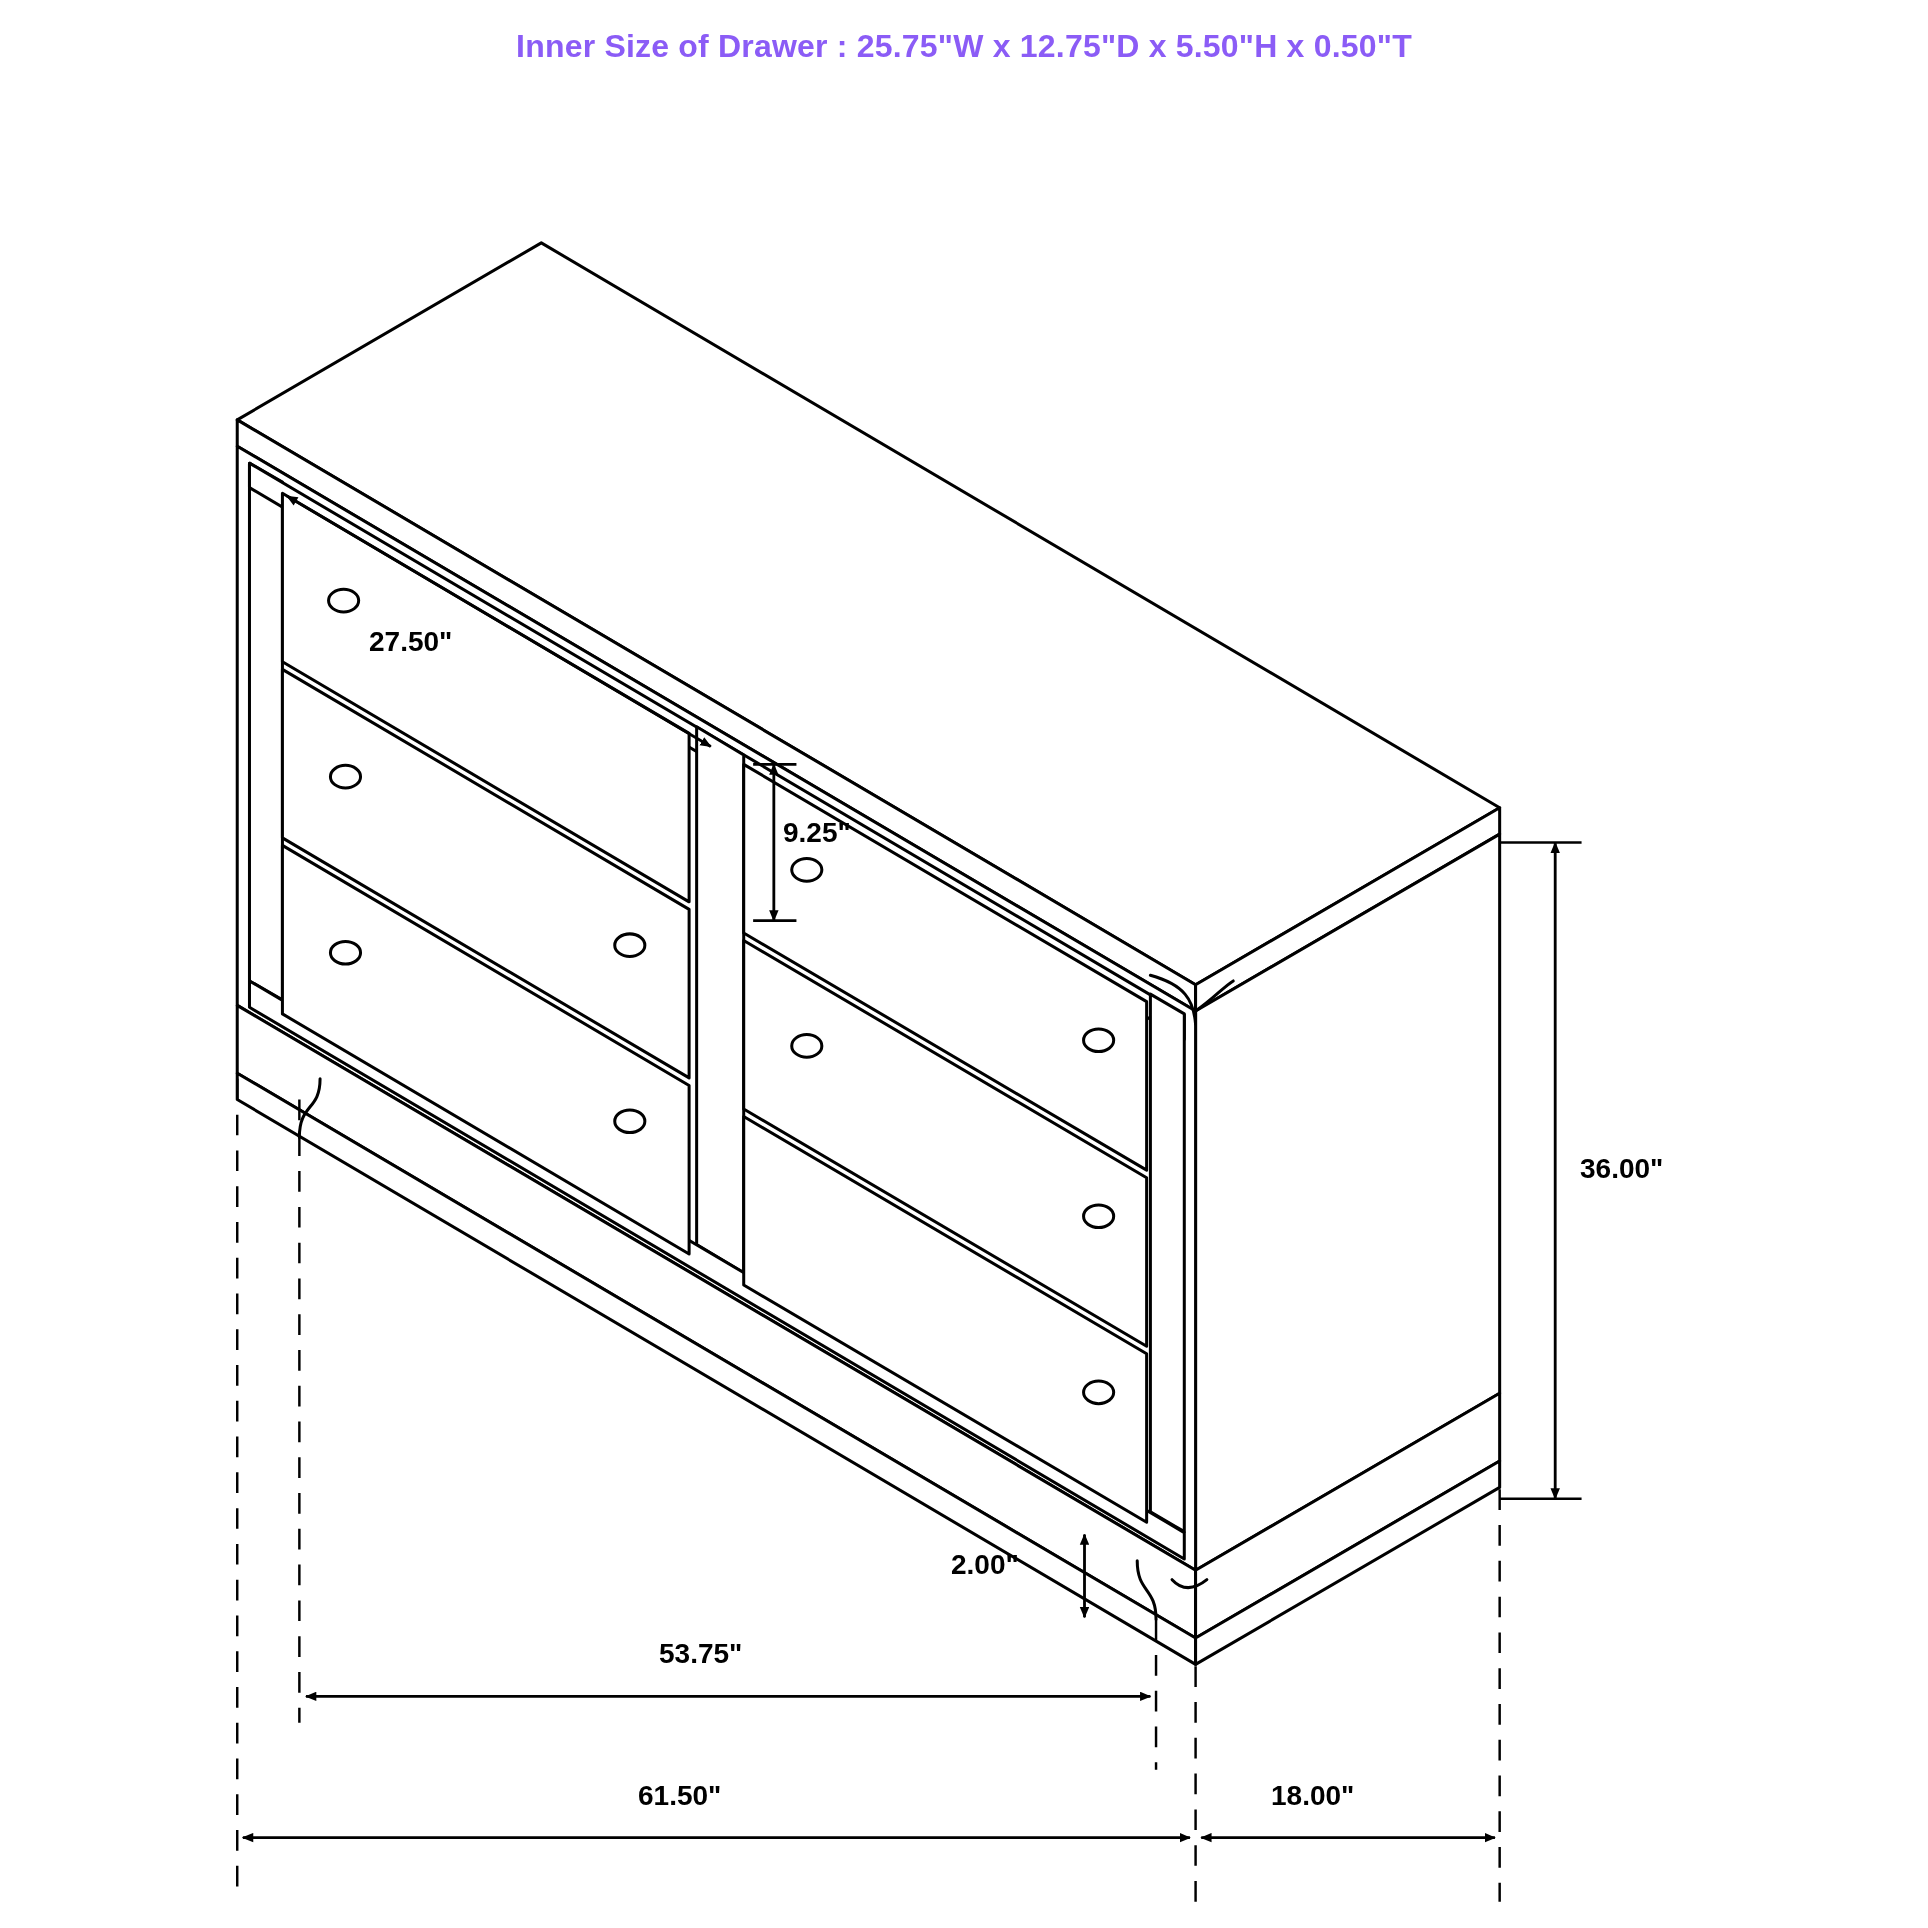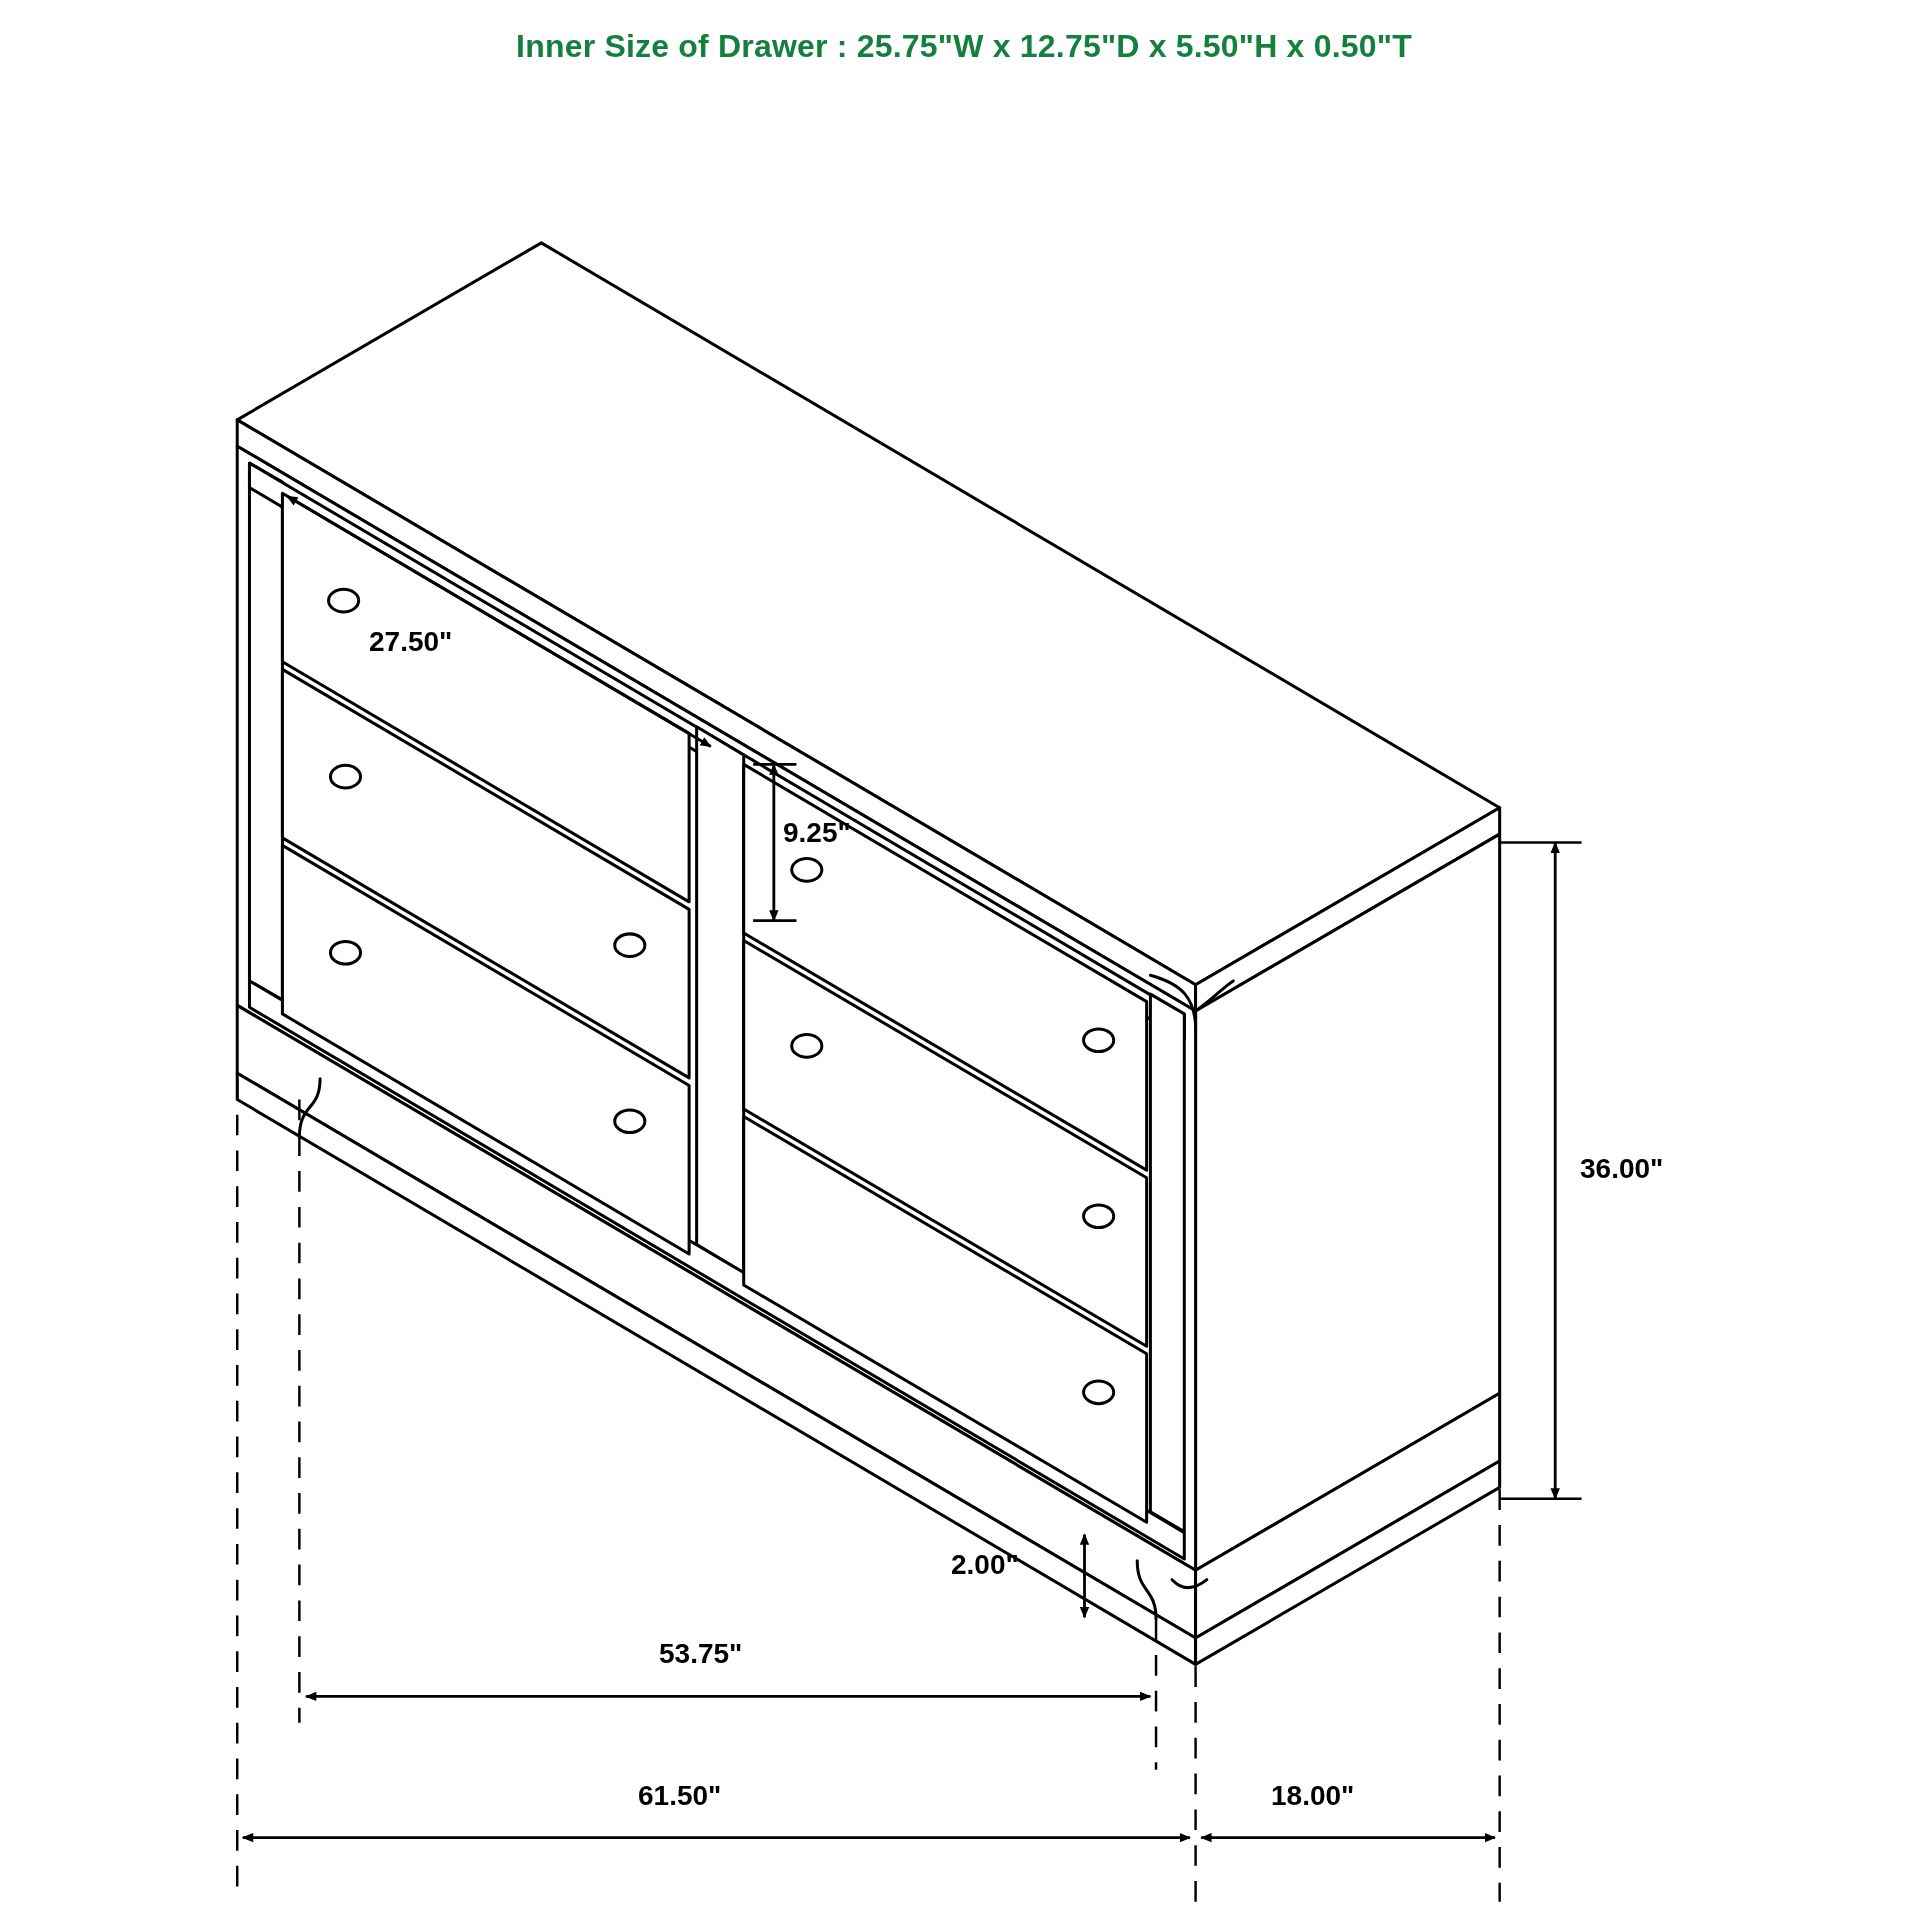--- a/index.html
+++ b/index.html
@@ -20,21 +20,21 @@
     height: 1928px;
   }
   .title {
     position: absolute;
     top: 28px;
     left: 0;
     width: 1928px;
     text-align: center;
     font-size: 32px;
     font-weight: bold;
-    color: #15803d;
+    color: #8b5cf6;
     letter-spacing: 0.2px;
   }
   svg.drawing {
     position: absolute;
     top: 0;
     left: 0;
   }
   .dim-label {
     position: absolute;
     font-size: 28px;

